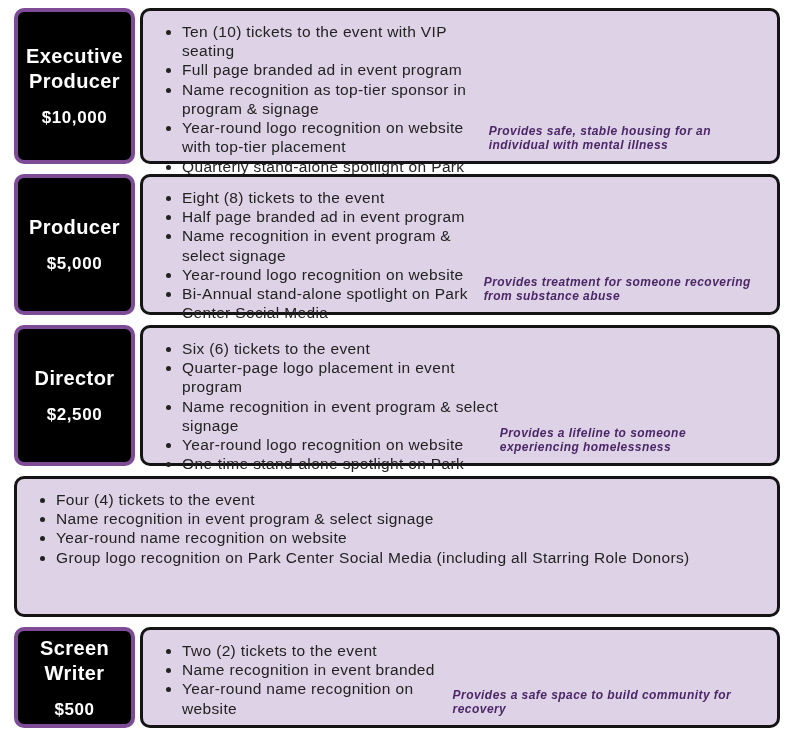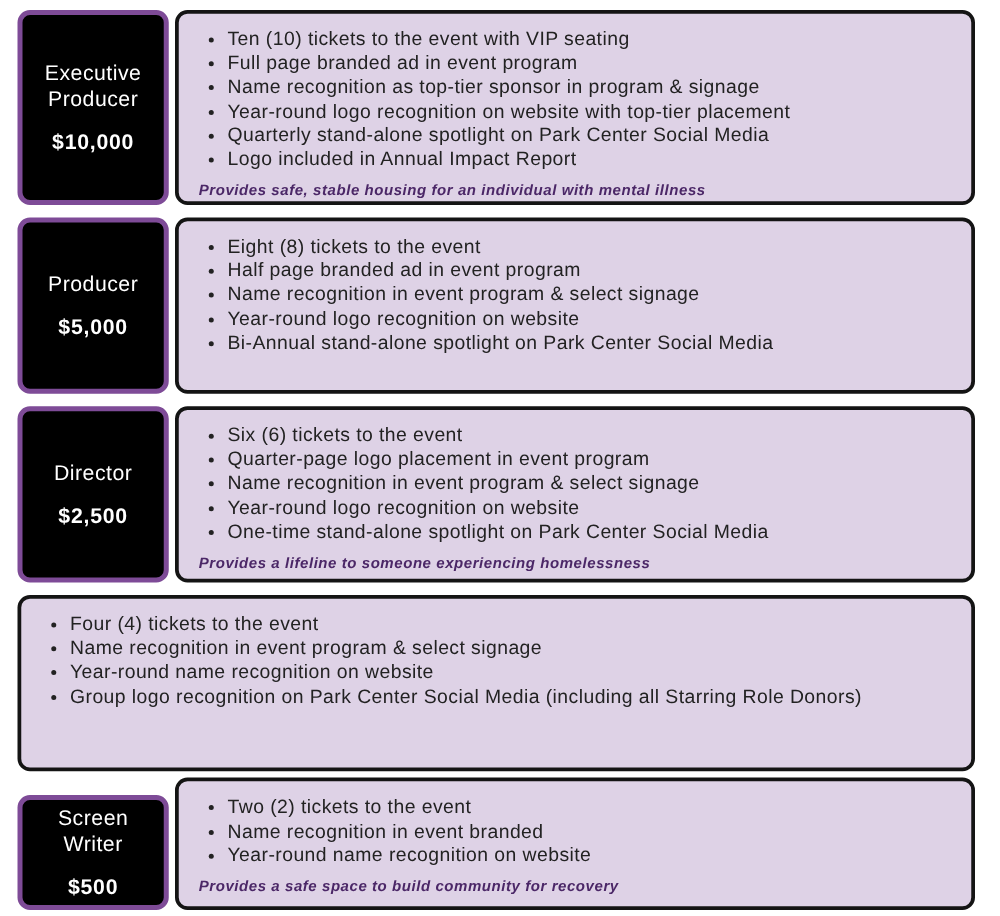--- a/index.html
+++ b/index.html
@@ -23,55 +23,55 @@
     width:800px;height:733px;
     padding:8px 20px 0 14px;
   }
   .tier-row{
     display:flex;
     gap:5px;
     margin-bottom:10px;
   }
   .tier-row.h1{height:156px;}
   .tier-row.h2{height:141px;}
-  .tier-row.h3{height:101px;align-items:flex-end;}
+  .tier-row.h3{height:101px;}
   .tier-card{
     flex:0 0 121px;
     background:var(--card-bg);
     border:4px solid var(--accent-purple);
     border-radius:10px;
     display:flex;
     flex-direction:column;
     align-items:center;
     justify-content:center;
     gap:14px;
     text-align:center;
     padding:4px;
   }
   .tier-name{
     color:var(--tier-text);
-    font-weight:normal;
-    font-size:17px;
+    font-weight:bold;
+    font-size:20px;
     line-height:1.25;
     letter-spacing:.4px;
   }
   .tier-price{
     color:var(--tier-text);
     font-weight:bold;
     font-size:17px;
     letter-spacing:.6px;
   }
   .benefits-card{
     flex:1 1 auto;
     background:var(--panel-bg);
     border:3px solid var(--panel-border);
     border-radius:10px;
     padding:11px 12px 9px 16px;
     display:flex;
-    flex-direction:column;
+    flex-direction:row;
   }
   .benefits-list{
     list-style:disc;
     padding-left:23px;
     color:var(--bullet-color);
   }
   .benefits-list li{
     font-size:15.5px;
     line-height:1.24;
     letter-spacing:.35px;
@@ -116,20 +116,21 @@
       <div class="tier-price">$5,000</div>
     </div>
     <div class="benefits-card">
       <ul class="benefits-list">
         <li>Eight (8) tickets to the event</li>
         <li>Half page branded ad in event program</li>
         <li>Name recognition in event program &amp; select signage</li>
         <li>Year-round logo recognition on website</li>
         <li>Bi-Annual stand-alone spotlight on Park Center Social Media</li>
       </ul>
+      <div class="tagline">Provides treatment for someone recovering from substance abuse</div>
     </div>
   </div>
 
   <div class="tier-row h2">
     <div class="tier-card">
       <div class="tier-name">Director</div>
       <div class="tier-price">$2,500</div>
     </div>
     <div class="benefits-card">
       <ul class="benefits-list">

